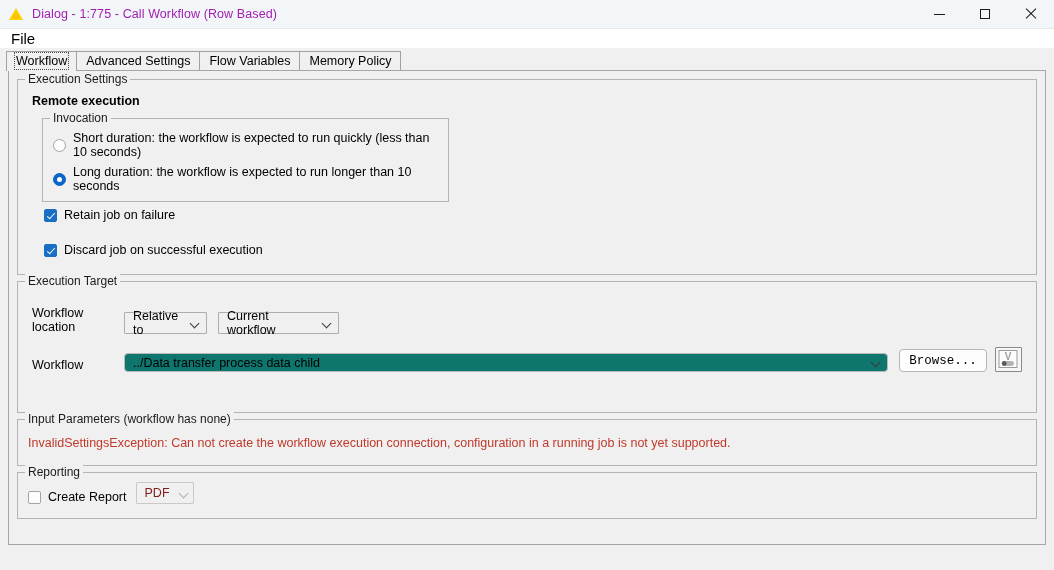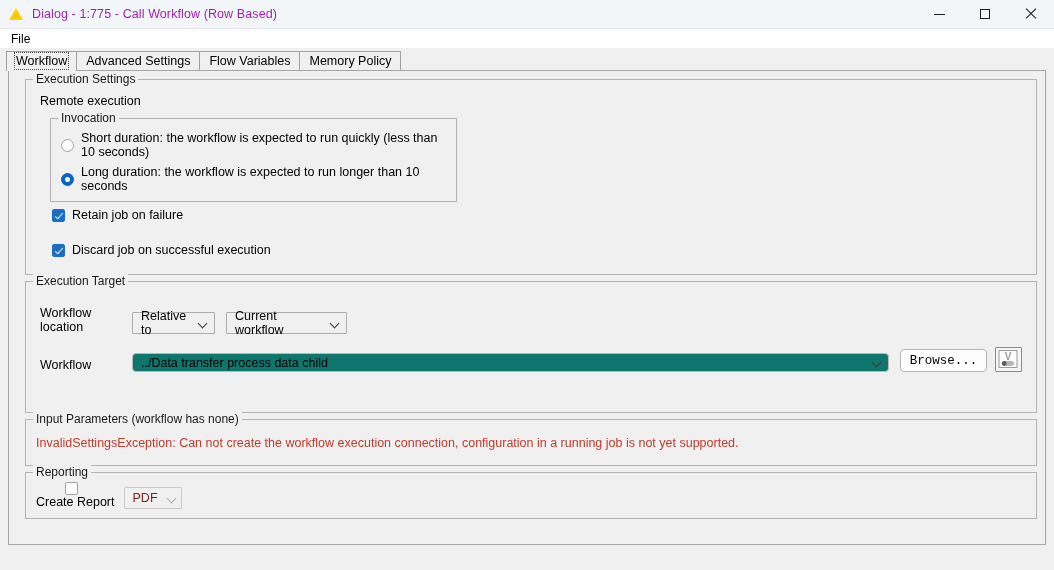--- a/index.html
+++ b/index.html
@@ -85,21 +85,21 @@
 
   
   .menubar {
     height: 19px;
     background: #ffffff;
     display: flex;
     align-items: center;
     padding-left: 6px;
   }
   .menu-item {
-    font-size: 12px;
+    font-size: 15px;
     padding: 1px 5px;
     color: #000;
     cursor: default;
   }
 
   
   .tabstrip {
     background: #f0f0f0;
     height: 22px;
     padding-top: 3px;
@@ -133,21 +133,21 @@
   }
 
   
   .panel {
     margin: 0 8px;
     border: 1px solid #a6a6a6;
     background: #f0f0f0;
     height: 475px;
     box-sizing: border-box;
     position: relative;
-    padding: 8px 8px 0 16px;
+    padding: 8px 8px 0 8px;
   }
 
   
   .group {
     border: 1px solid #b4b4b4;
     position: relative;
     margin-bottom: 6px;
     background: #f0f0f0;
     box-sizing: border-box;
   }
@@ -162,20 +162,21 @@
     white-space: nowrap;
     line-height: 14px;
   }
   .group-body {
     padding: 12px 14px 10px 14px;
   }
 
   .plain-label {
     font-size: 12.5px;
     color: #000;
+    font-weight: bold;
   }
 
   
   .radio-row {
     display: flex;
     align-items: center;
     margin: 3px 0 6px 0;
   }
   .radio {
     width: 13px;
@@ -444,21 +445,21 @@
     <div class="group-title">Input Parameters (workflow has none)</div>
     <div class="group-body" style="padding:14px 10px 0 10px;">
       <div class="error-text">InvalidSettingsException: Can not create the workflow execution connection, configuration in a running job is not yet supported.</div>
     </div>
   </div>
 
   <div class="group" style="height:47px;">
     <div class="group-title">Reporting</div>
     <div class="group-body" style="padding:9px 10px 0 10px;">
       <div class="row">
-        <span class="check-row" style="margin:0;flex-direction:column;">
+        <span class="check-row" style="margin:0;">
           <span class="checkbox"></span>
           <span class="check-label">Create Report</span>
         </span>
         <div class="combo disabled" style="width:58px; margin-left:9px;">
           <span>PDF</span>
           <span class="chev"></span>
         </div>
       </div>
     </div>
   </div>

